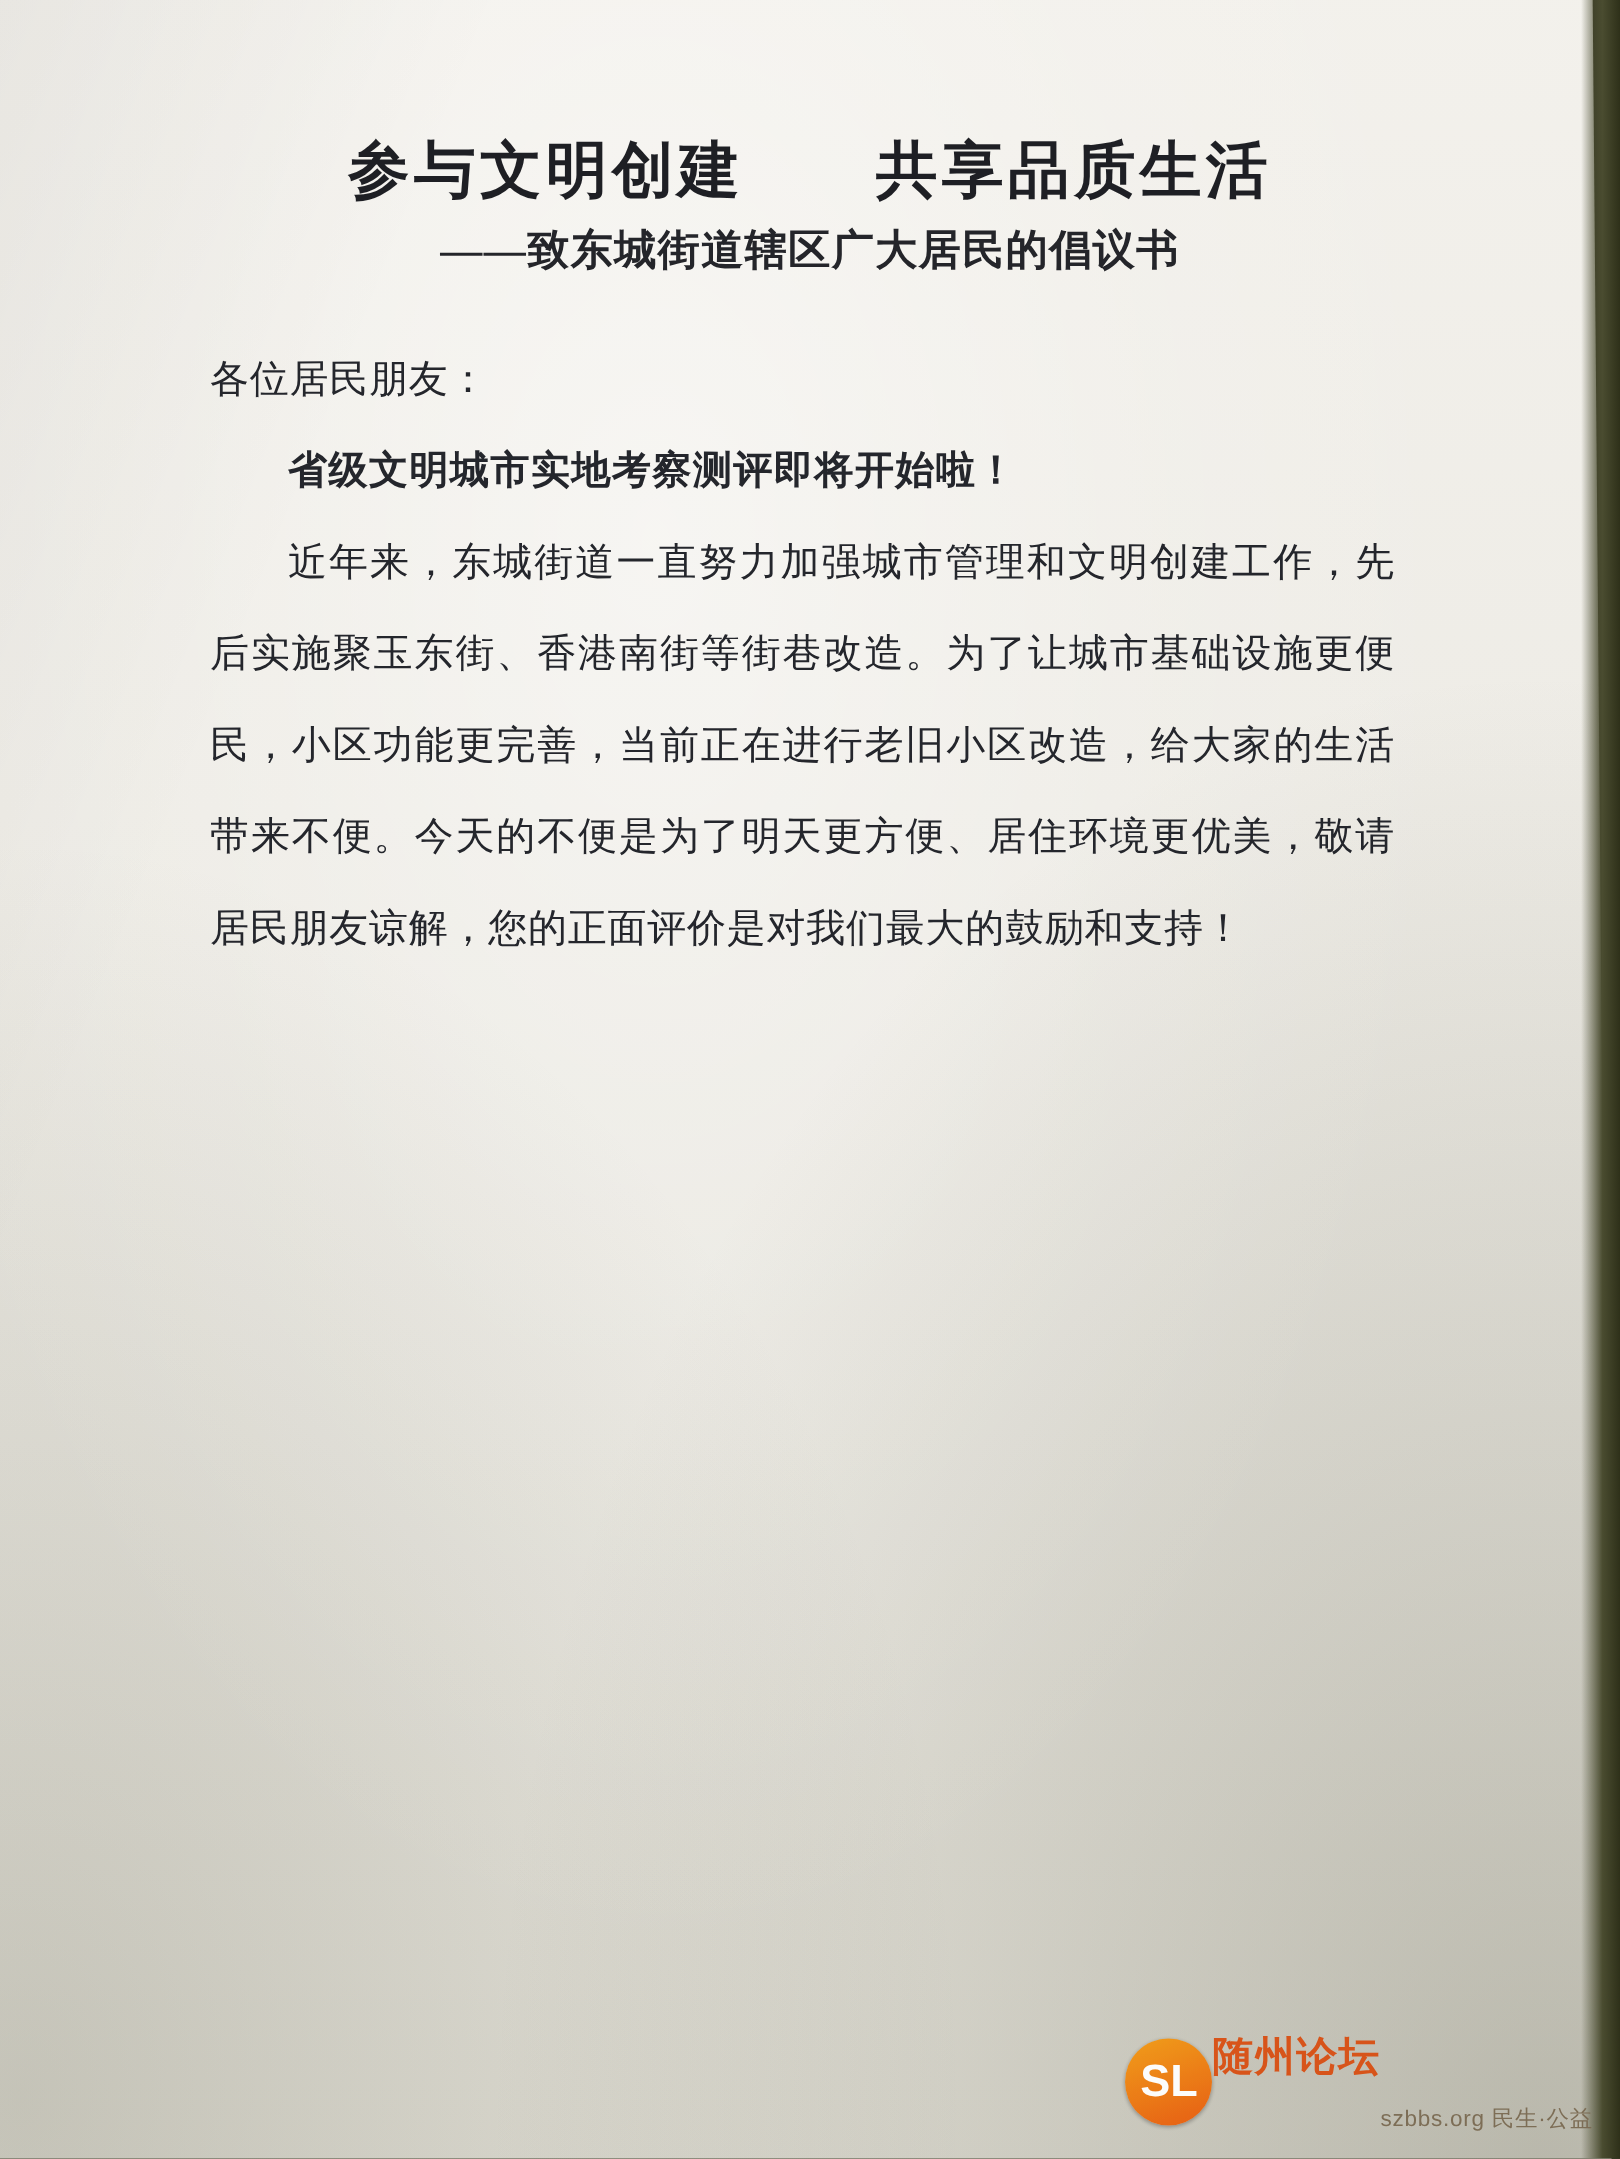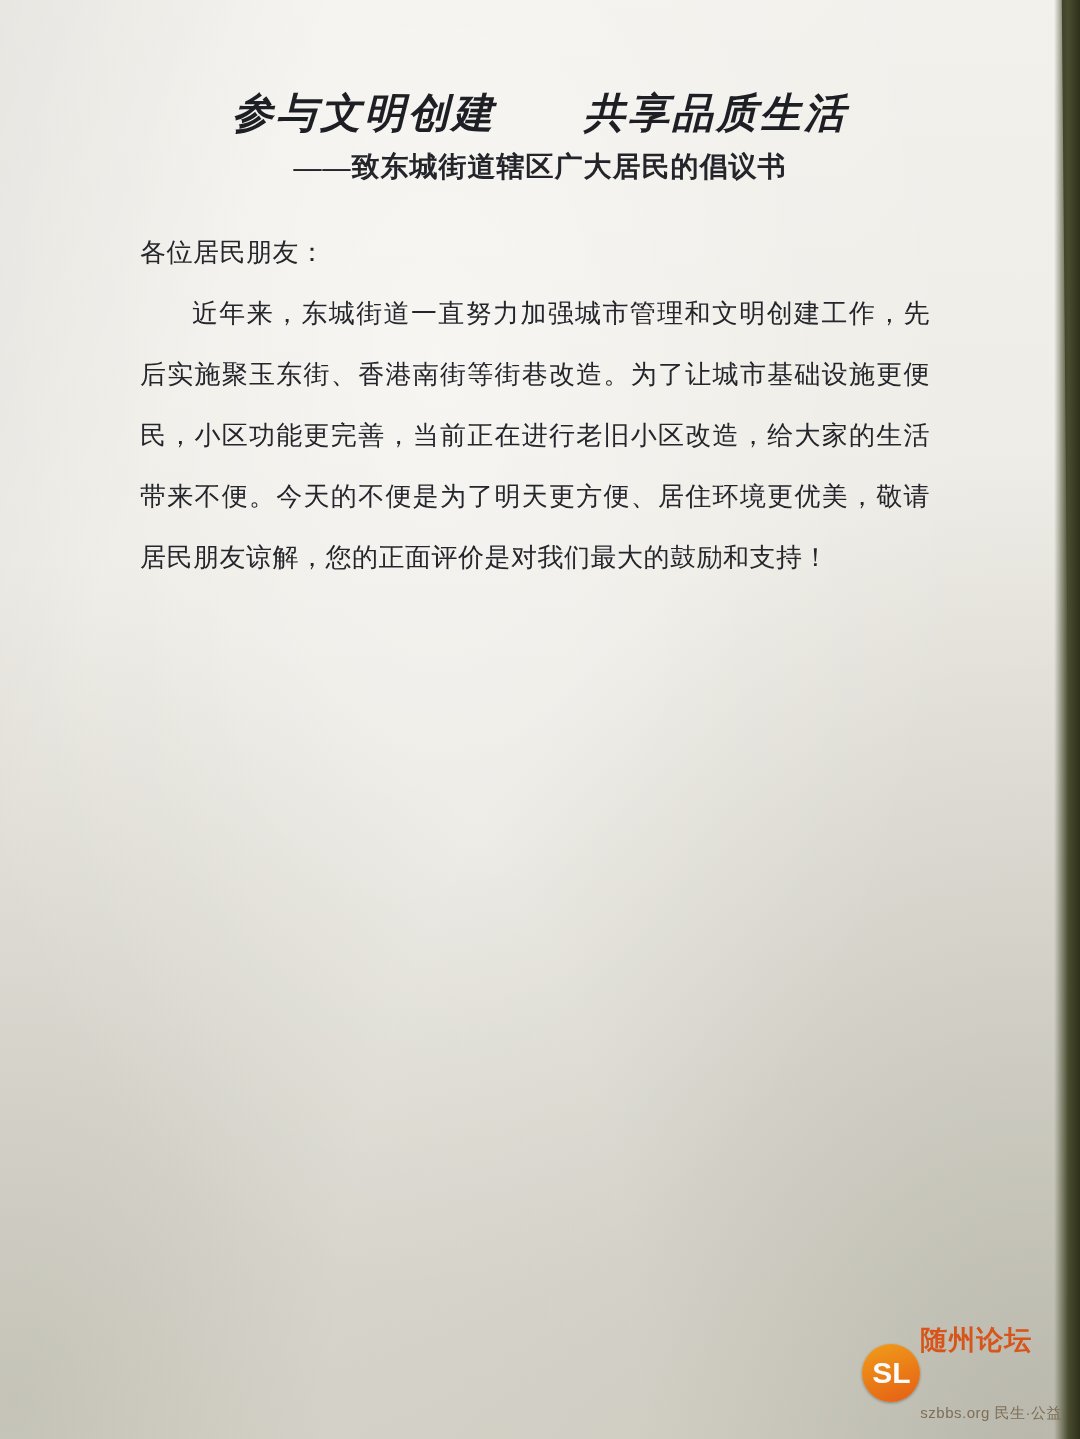--- a/index.html
+++ b/index.html
@@ -73,21 +73,20 @@
     position: absolute;
     left: 0;
     top: 86px;
     width: 1080px;
     text-align: center;
     font-size: 41px;
     font-weight: bold;
     letter-spacing: 3px;
     color: #1e1f24;
     white-space: pre;
-    font-style: italic;
   }
   .doc-subtitle {
     position: absolute;
     left: 0;
     top: 148px;
     width: 1080px;
     text-align: center;
     font-size: 28px;
     font-weight: bold;
     letter-spacing: 1px;
@@ -139,21 +138,21 @@
     font-size: 30px;
     font-weight: bold;
     font-family: "Liberation Sans", sans-serif;
     display: flex;
     align-items: center;
     justify-content: center;
     box-shadow: 0 1px 3px rgba(0,0,0,0.35);
   }
   #wm-text {
     display: flex;
-    flex-direction: column;
+    flex-direction: row;
     justify-content: center;
     line-height: 1.15;
   }
   #wm-name {
     font-family: "Liberation Sans", sans-serif;
     font-size: 27px;
     font-weight: bold;
     color: #d94f12;
     letter-spacing: 1px;
   }
@@ -176,20 +175,21 @@
   <div id="content">
 
     <div class="doc-title">参与文明创建　　共享品质生活</div>
 
     <div class="doc-subtitle">——致东城街道辖区广大居民的倡议书</div>
 
     <div class="body-block">
 
       <p class="para salutation">各位居民朋友：</p>
 
+      <p class="para indent bold">省级文明城市实地考察测评即将开始啦！</p>
 
 
 
       <p class="para indent">近年来，东城街道一直努力加强城市管理和文明创建工作，先后实施聚玉东街、香港南街等街巷改造。为了让城市基础设施更便民，小区功能更完善，当前正在进行老旧小区改造，给大家的生活带来不便。今天的不便是为了明天更方便、居住环境更优美，敬请居民朋友谅解，您的正面评价是对我们最大的鼓励和支持！</p>
 
     </div>
   </div>
 
   <div id="watermark">
     <div id="wm-badge">SL</div>

